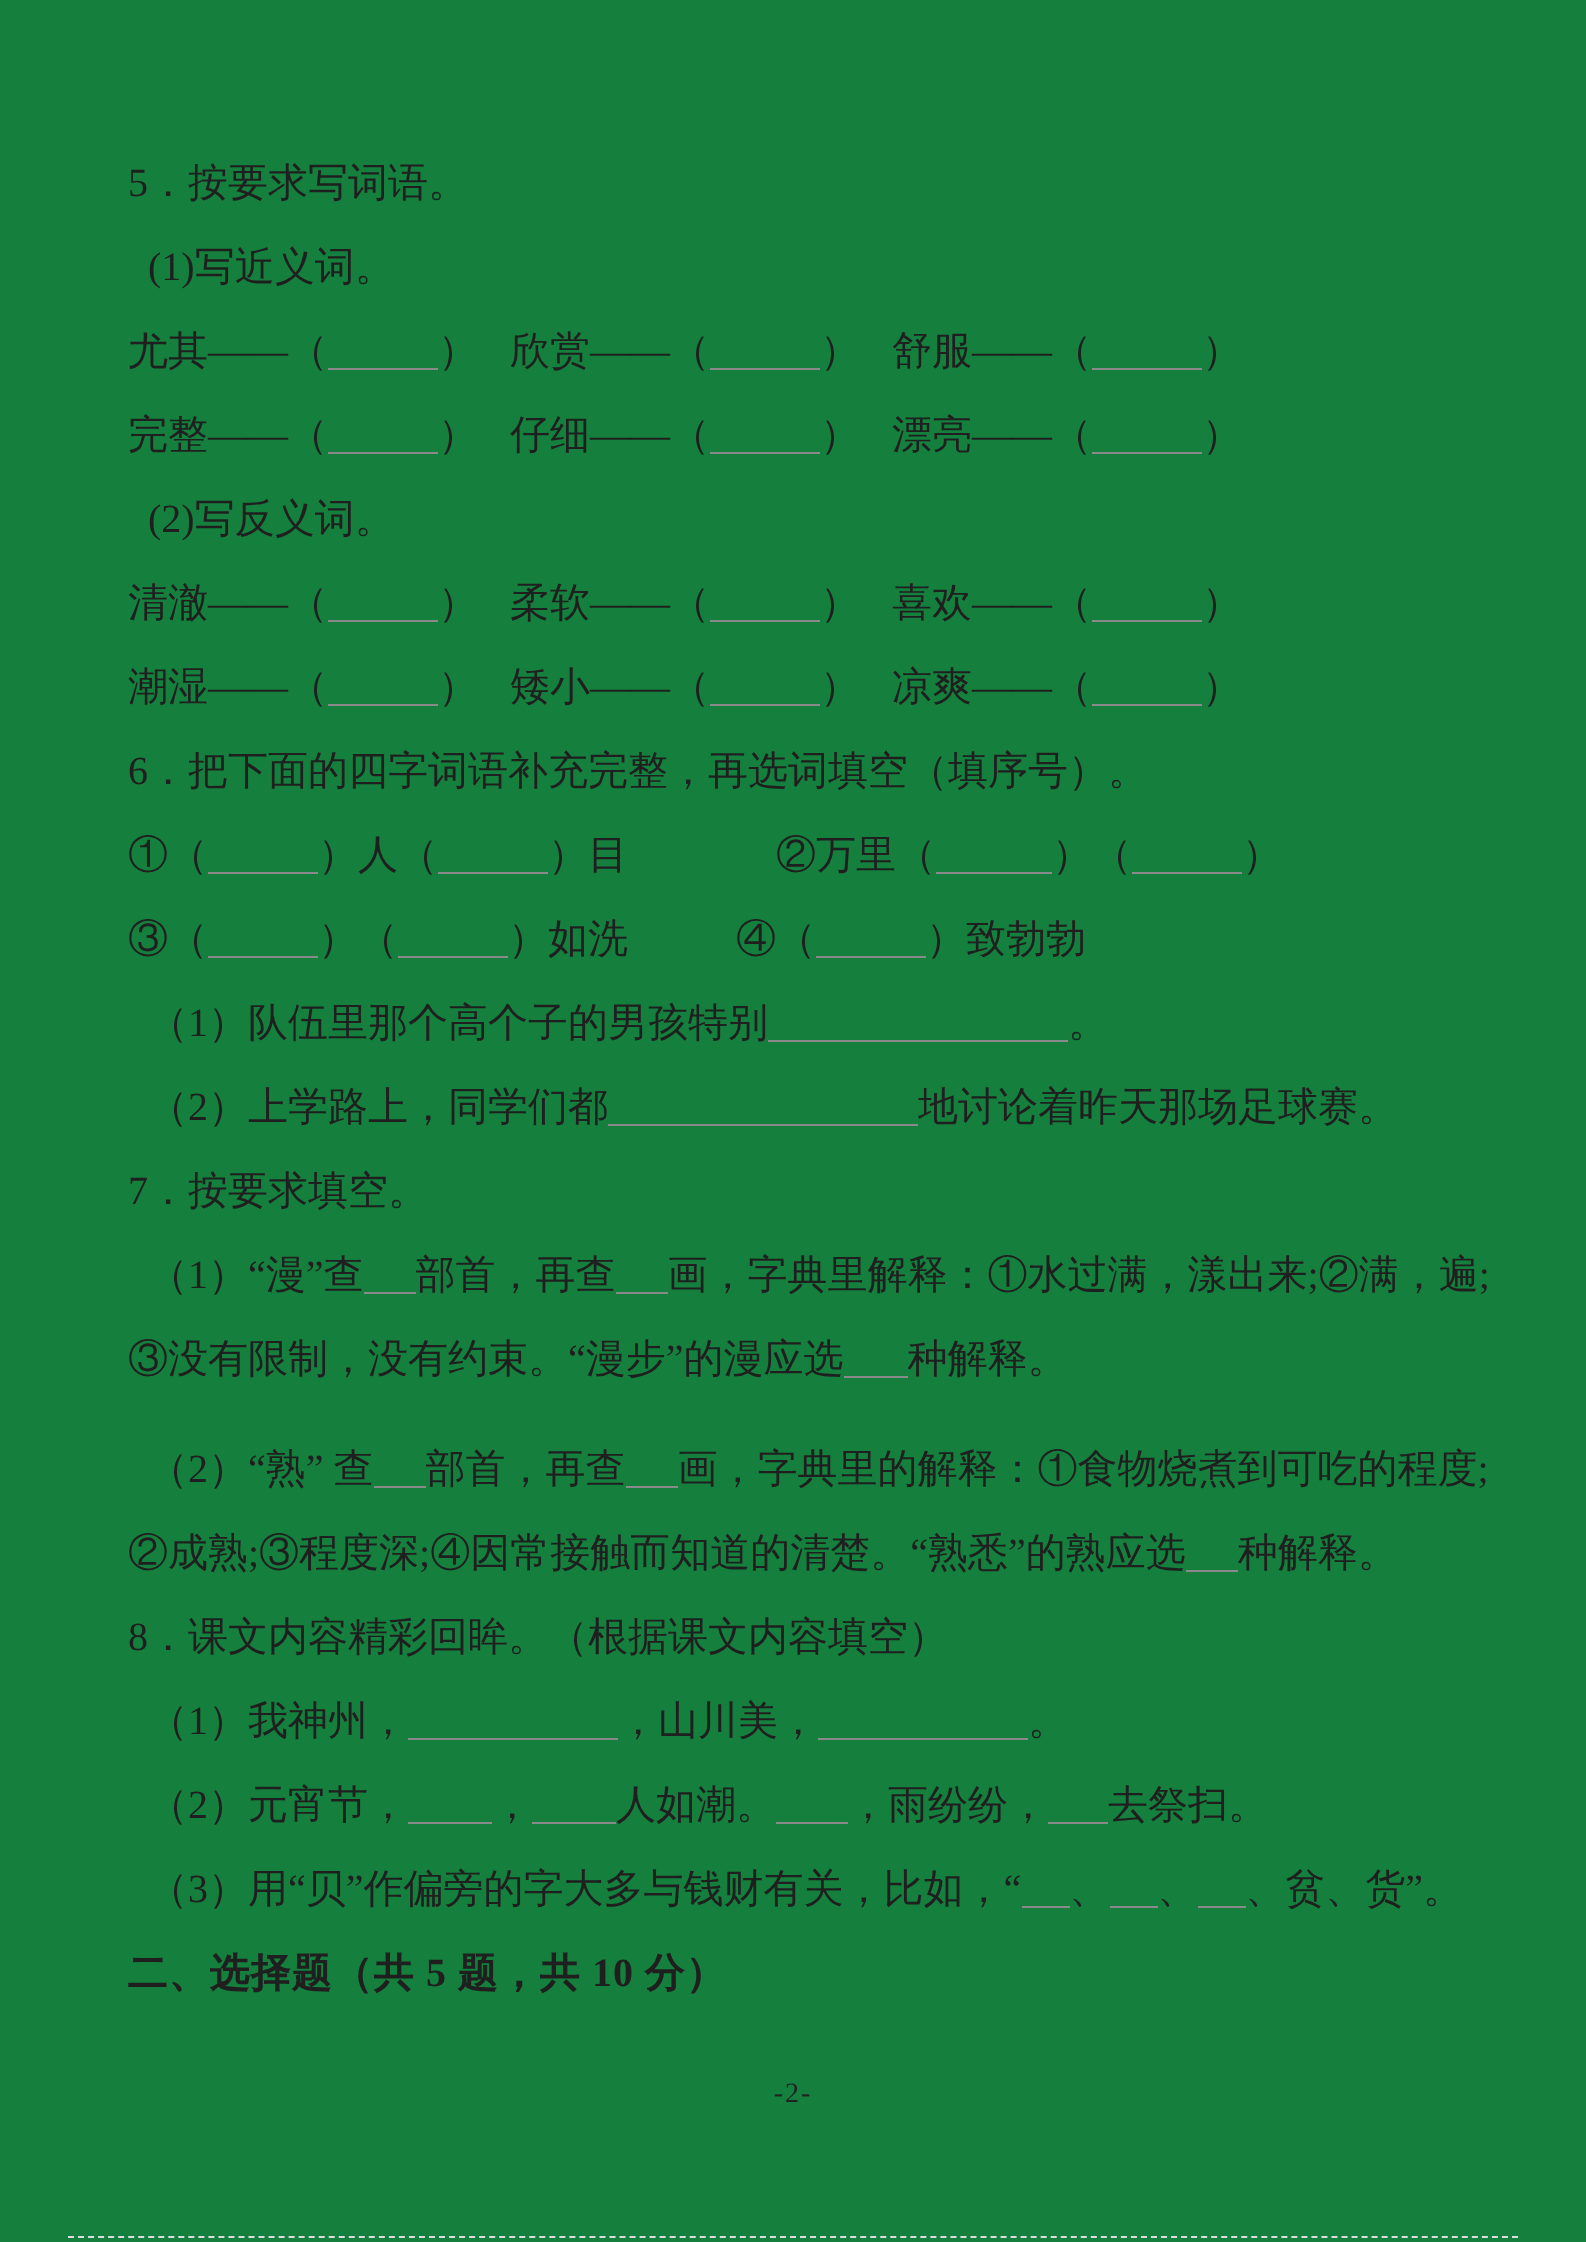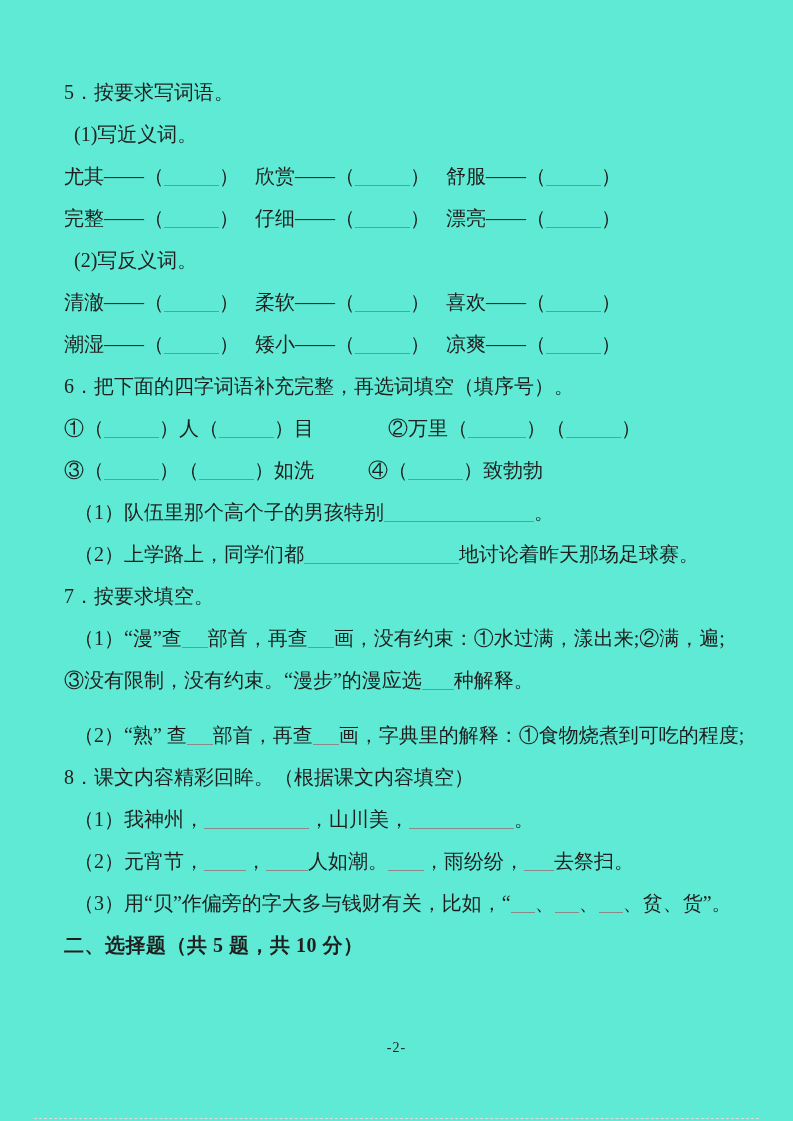--- a/index.html
+++ b/index.html
@@ -6,21 +6,21 @@
   html, body {
     margin: 0;
     padding: 0;
     background: #ffffff;
   }
   .page {
     position: relative;
     width: 793px;
     height: 1121px;
     margin: 0 auto;
-    background: #5eead4;
+    background: #15803d;
     box-sizing: border-box;
     padding: 78px 26px 0 64px;
     overflow: hidden;
     font-family: "Liberation Serif", "DejaVu Serif", serif;
     color: #1f1f1f;
   }
   .line {
     height: 28px;
     line-height: 28px;
     margin: 0 0 14px 0;
@@ -71,23 +71,24 @@
       <div class="line"><span>完整——（</span><span class="blank" style="width: 55px;"></span><span>）</span><span class="hsp" style="width: 16px;"></span><span>仔细——（</span><span class="blank" style="width: 55px;"></span><span>）</span><span class="hsp" style="width: 16px;"></span><span>漂亮——（</span><span class="blank" style="width: 55px;"></span><span>）</span></div>
       <div class="line" style="padding-left: 10px;"><span>(2)写反义词。</span></div>
       <div class="line"><span>清澈——（</span><span class="blank" style="width: 55px;"></span><span>）</span><span class="hsp" style="width: 16px;"></span><span>柔软——（</span><span class="blank" style="width: 55px;"></span><span>）</span><span class="hsp" style="width: 16px;"></span><span>喜欢——（</span><span class="blank" style="width: 55px;"></span><span>）</span></div>
       <div class="line"><span>潮湿——（</span><span class="blank" style="width: 55px;"></span><span>）</span><span class="hsp" style="width: 16px;"></span><span>矮小——（</span><span class="blank" style="width: 55px;"></span><span>）</span><span class="hsp" style="width: 16px;"></span><span>凉爽——（</span><span class="blank" style="width: 55px;"></span><span>）</span></div>
       <div class="line"><span>6．把下面的四字词语补充完整，再选词填空（填序号）。</span></div>
       <div class="line"><span>①（</span><span class="blank" style="width: 55px;"></span><span>）人（</span><span class="blank" style="width: 55px;"></span><span>）目</span><span class="hsp" style="width: 74px;"></span><span>②万里（</span><span class="blank" style="width: 58px;"></span><span>）（</span><span class="blank" style="width: 55px;"></span><span>）</span></div>
       <div class="line"><span>③（</span><span class="blank" style="width: 55px;"></span><span>）（</span><span class="blank" style="width: 55px;"></span><span>）如洗</span><span class="hsp" style="width: 54px;"></span><span>④（</span><span class="blank" style="width: 55px;"></span><span>）致勃勃</span></div>
       <div class="line" style="padding-left: 10px;"><span>（1）队伍里那个高个子的男孩特别</span><span class="blank" style="width: 150px;"></span><span>。</span></div>
       <div class="line" style="padding-left: 10px;"><span>（2）上学路上，同学们都</span><span class="blank" style="width: 155px;"></span><span>地讨论着昨天那场足球赛。</span></div>
       <div class="line"><span>7．按要求填空。</span></div>
-      <div class="line" style="padding-left: 10px;"><span>（1）“漫”查</span><span class="blank" style="width: 26px;"></span><span>部首，再查</span><span class="blank" style="width: 26px;"></span><span>画，没有约束：①水过满，漾出来;②满，遍;</span></div>
+      <div class="line" style="padding-left: 10px;"><span>（1）“漫”查</span><span class="blank" style="width: 26px;"></span><span>部首，再查</span><span class="blank" style="width: 26px;"></span><span>画，字典里解释：①水过满，漾出来;②满，遍;</span></div>
       <div class="line"><span>③没有限制，没有约束。“漫步”的漫应选</span><span class="blank" style="width: 32px;"></span><span>种解释。</span></div>
       <div class="line" style="padding-left: 10px; margin-top: 27px;"><span>（2）“熟” 查</span><span class="blank" style="width: 26px;"></span><span>部首，再查</span><span class="blank" style="width: 26px;"></span><span>画，字典里的解释：①食物烧煮到可吃的程度;</span></div>
+      <div class="line"><span>②成熟;③程度深;④因常接触而知道的清楚。“熟悉”的熟应选</span><span class="blank" style="width: 26px;"></span><span>种解释。</span></div>
       <div class="line"><span>8．课文内容精彩回眸。（根据课文内容填空）</span></div>
       <div class="line" style="padding-left: 10px;"><span>（1）我神州，</span><span class="blank" style="width: 105px;"></span><span>，山川美，</span><span class="blank" style="width: 105px;"></span><span>。</span></div>
       <div class="line" style="padding-left: 10px;"><span>（2）元宵节，</span><span class="blank" style="width: 42px;"></span><span>，</span><span class="blank" style="width: 42px;"></span><span>人如潮。</span><span class="blank" style="width: 36px;"></span><span>，雨纷纷，</span><span class="blank" style="width: 30px;"></span><span>去祭扫。</span></div>
       <div class="line" style="padding-left: 10px;"><span>（3）用“贝”作偏旁的字大多与钱财有关，比如，“</span><span class="blank" style="width: 24px;"></span><span>、</span><span class="blank" style="width: 24px;"></span><span>、</span><span class="blank" style="width: 24px;"></span><span>、贫、货”。</span></div>
       <div class="line bold"><span>二、选择题（共 5 题，共 10 分）</span></div>
     </div>
   <div class="footer">-2-</div>
   <div class="page-bottom-artifact"></div>
 </div>
 

